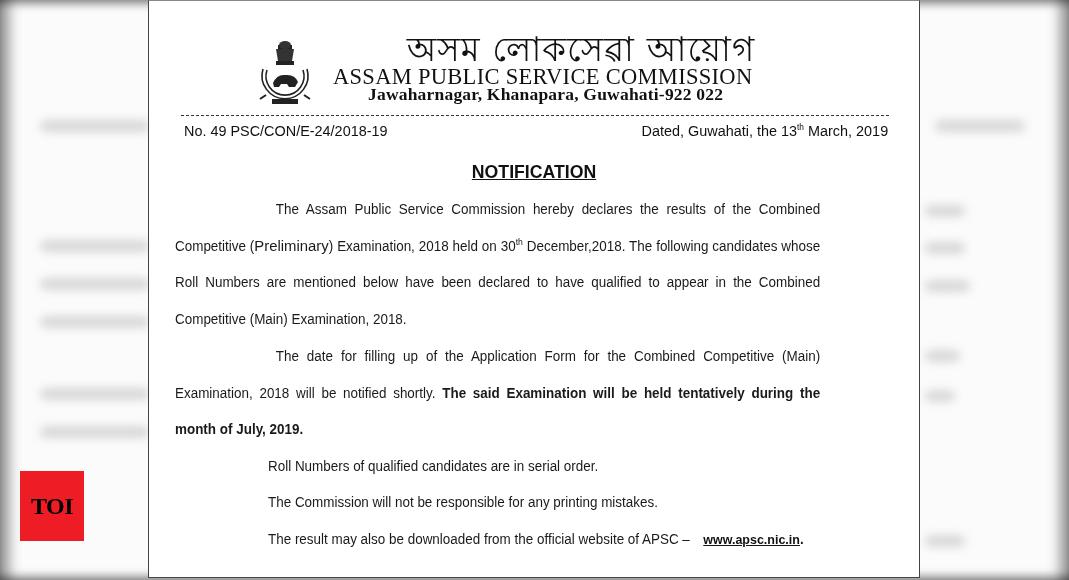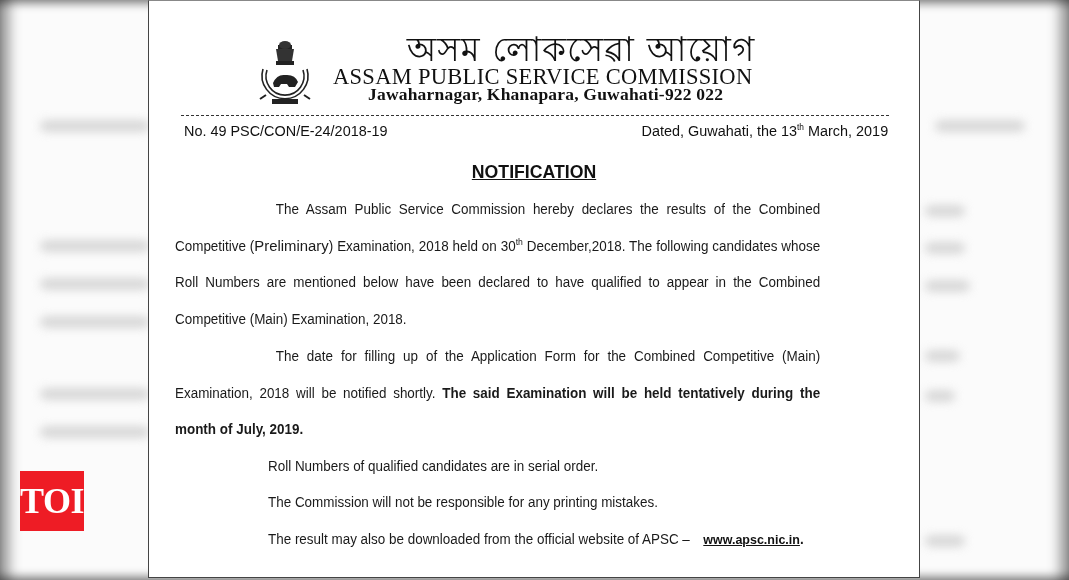--- a/index.html
+++ b/index.html
@@ -84,24 +84,24 @@
     .para .big { font-size: 15.5px; }
     .para b { font-weight: bold; }
     .note {
       position: absolute; left: 119px;
       font-family: "Liberation Sans", sans-serif; font-size: 14px; color: #1a1a1a;
       transform: scaleX(0.96); transform-origin: left;
     }
     .note a { color: #111; font-weight: bold; text-decoration: underline; font-size: 13px; margin-left: 14px; }
     
     .toi {
-      position: absolute; left: 20px; top: 471px; width: 64px; height: 60px;
-      background: #ee1c25; color: #ffffff; z-index: 4;
+      position: absolute; left: 20px; top: 471px; width: 64px; height: 70px;
+      background: #ee1c25; color: #000000; z-index: 4;
       display: flex; align-items: center; justify-content: center;
-      font-family: "Liberation Serif", serif; font-weight: bold; font-size: 36px;
+      font-family: "Liberation Serif", serif; font-weight: bold; font-size: 24px;
       letter-spacing: -0.5px;
     }
   </style>
 </head>
 <body>
 
 <div class="bg">
   <div class="blur-line" style="left:40px;top:120px;width:110px;"></div>
   <div class="blur-line" style="left:935px;top:120px;width:90px;"></div>
   <div class="blur-line" style="left:40px;top:240px;width:110px;"></div>

